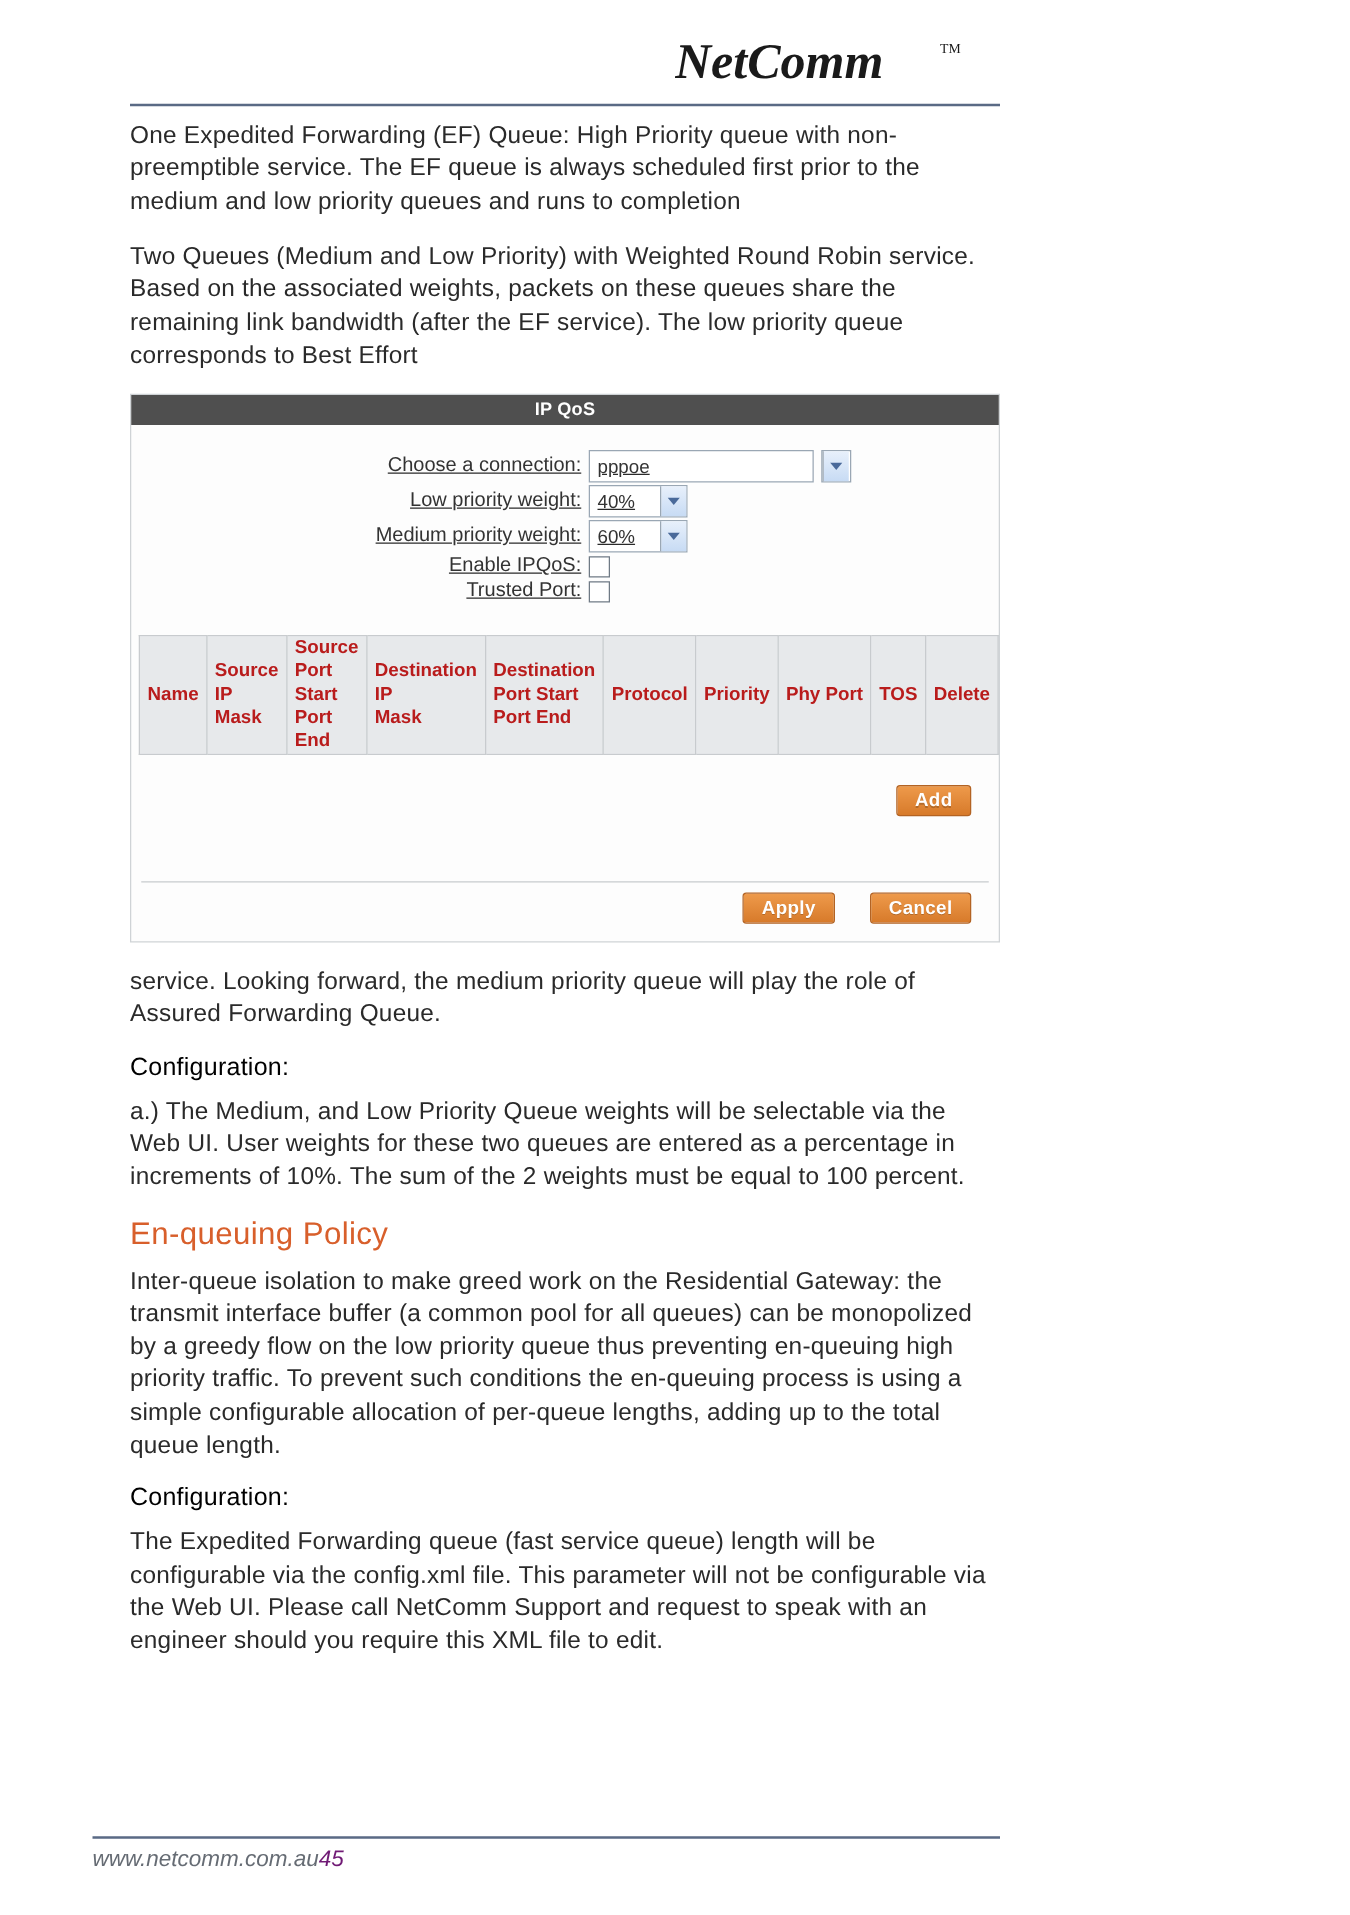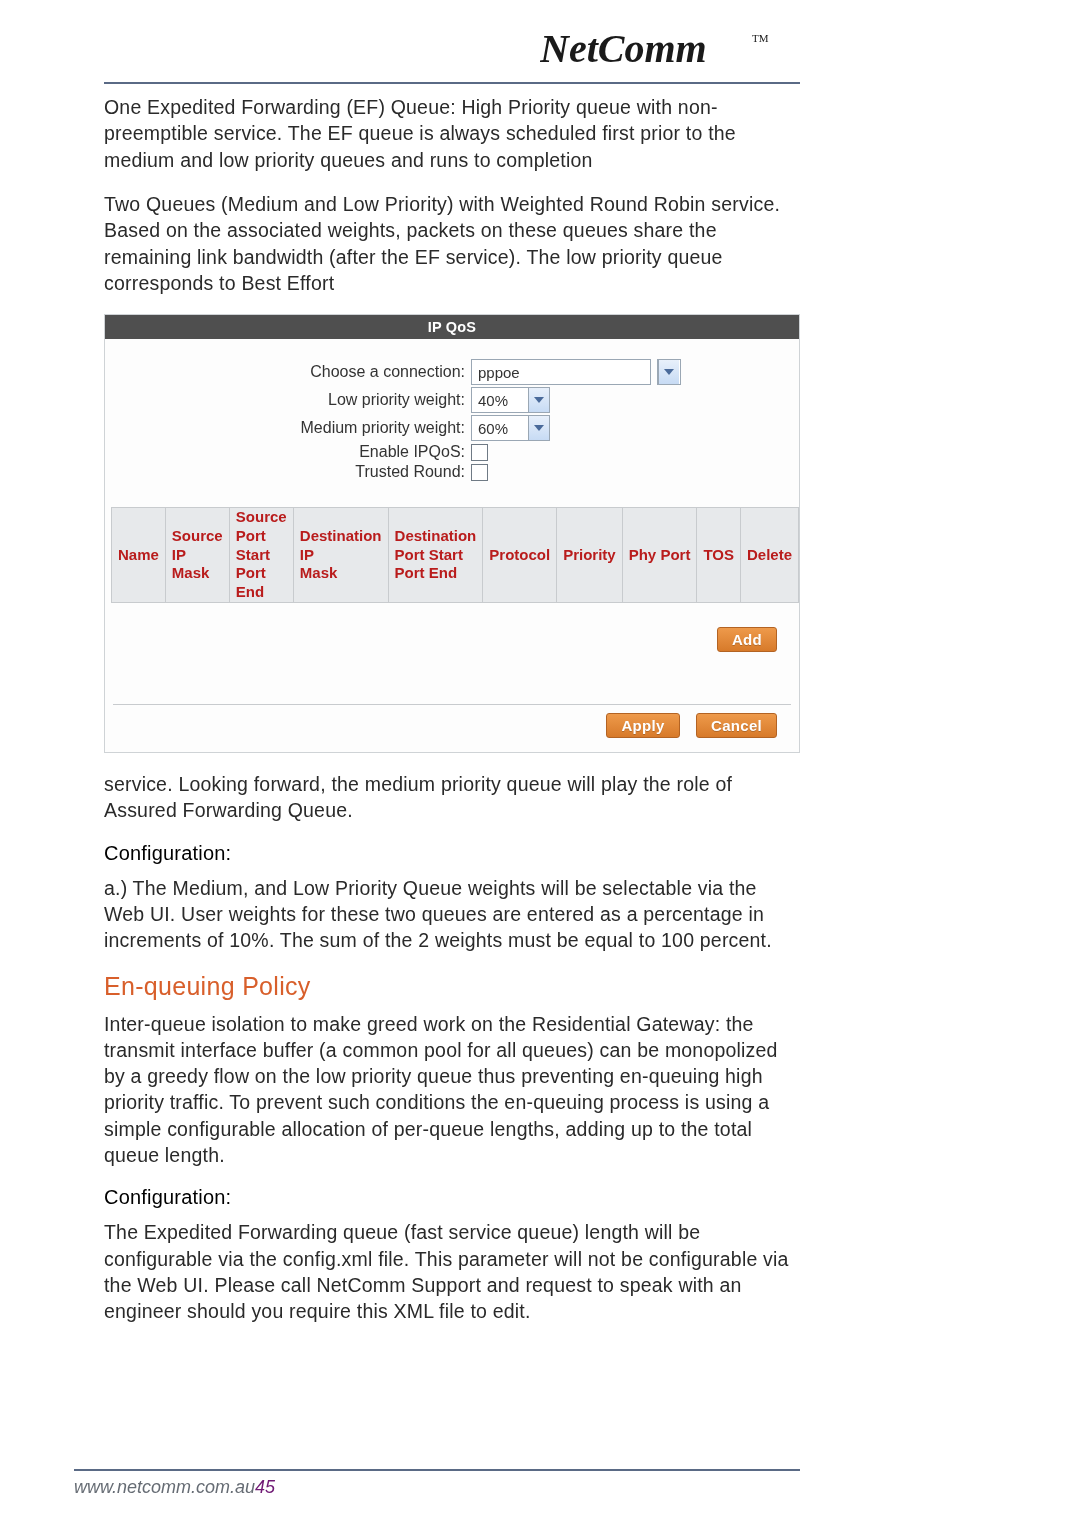--- a/index.html
+++ b/index.html
@@ -70,20 +70,21 @@
     letter-spacing: 0.2px;
   }
   .form-area {
     padding: 18px 0 10px 0;
   }
   .form-row {
     display: flex;
     align-items: center;
     justify-content: flex-start;
     margin: 2px 0;
+    text-decoration: underline;
   }
   .form-label {
     width: 360px;
     text-align: right;
     font-size: 16px;
     color: #333;
     padding-right: 6px;
   }
   .select-box, .text-box {
     display: inline-flex;
@@ -157,21 +158,21 @@
   }
   .bottom-rule {
     border: none;
     border-top: 1px solid #c8cbce;
     margin: 0 8px 8px 8px;
   }
   .apply-row {
     text-align: right;
     padding: 0 22px 2px 0;
   }
-  .apply-row .btn { margin-left: 12px; }
+  .apply-row .btn { margin-left: 24px; }
 
   
   .footer {
     position: absolute;
     left: 74px;
     right: 72px;
     bottom: 34px;
   }
   .footer .rule2 {
     border: none;
@@ -255,21 +256,21 @@
           </span>
         </span>
       </div>
 
       <div class="form-row">
         <div class="form-label">Enable IPQoS:</div>
         <span class="chk"></span>
       </div>
 
       <div class="form-row">
-        <div class="form-label">Trusted Round:</div>
+        <div class="form-label">Trusted Port:</div>
         <span class="chk"></span>
       </div>
     </div>
 
     <table class="qos-table">
       <tbody>
           <tr>
         <th class="single">Name</th>
         <th style="width:68px;">Source<br>IP<br>Mask</th>
         <th style="width:84px;">Source<br>Port Start<br>Port End</th>

